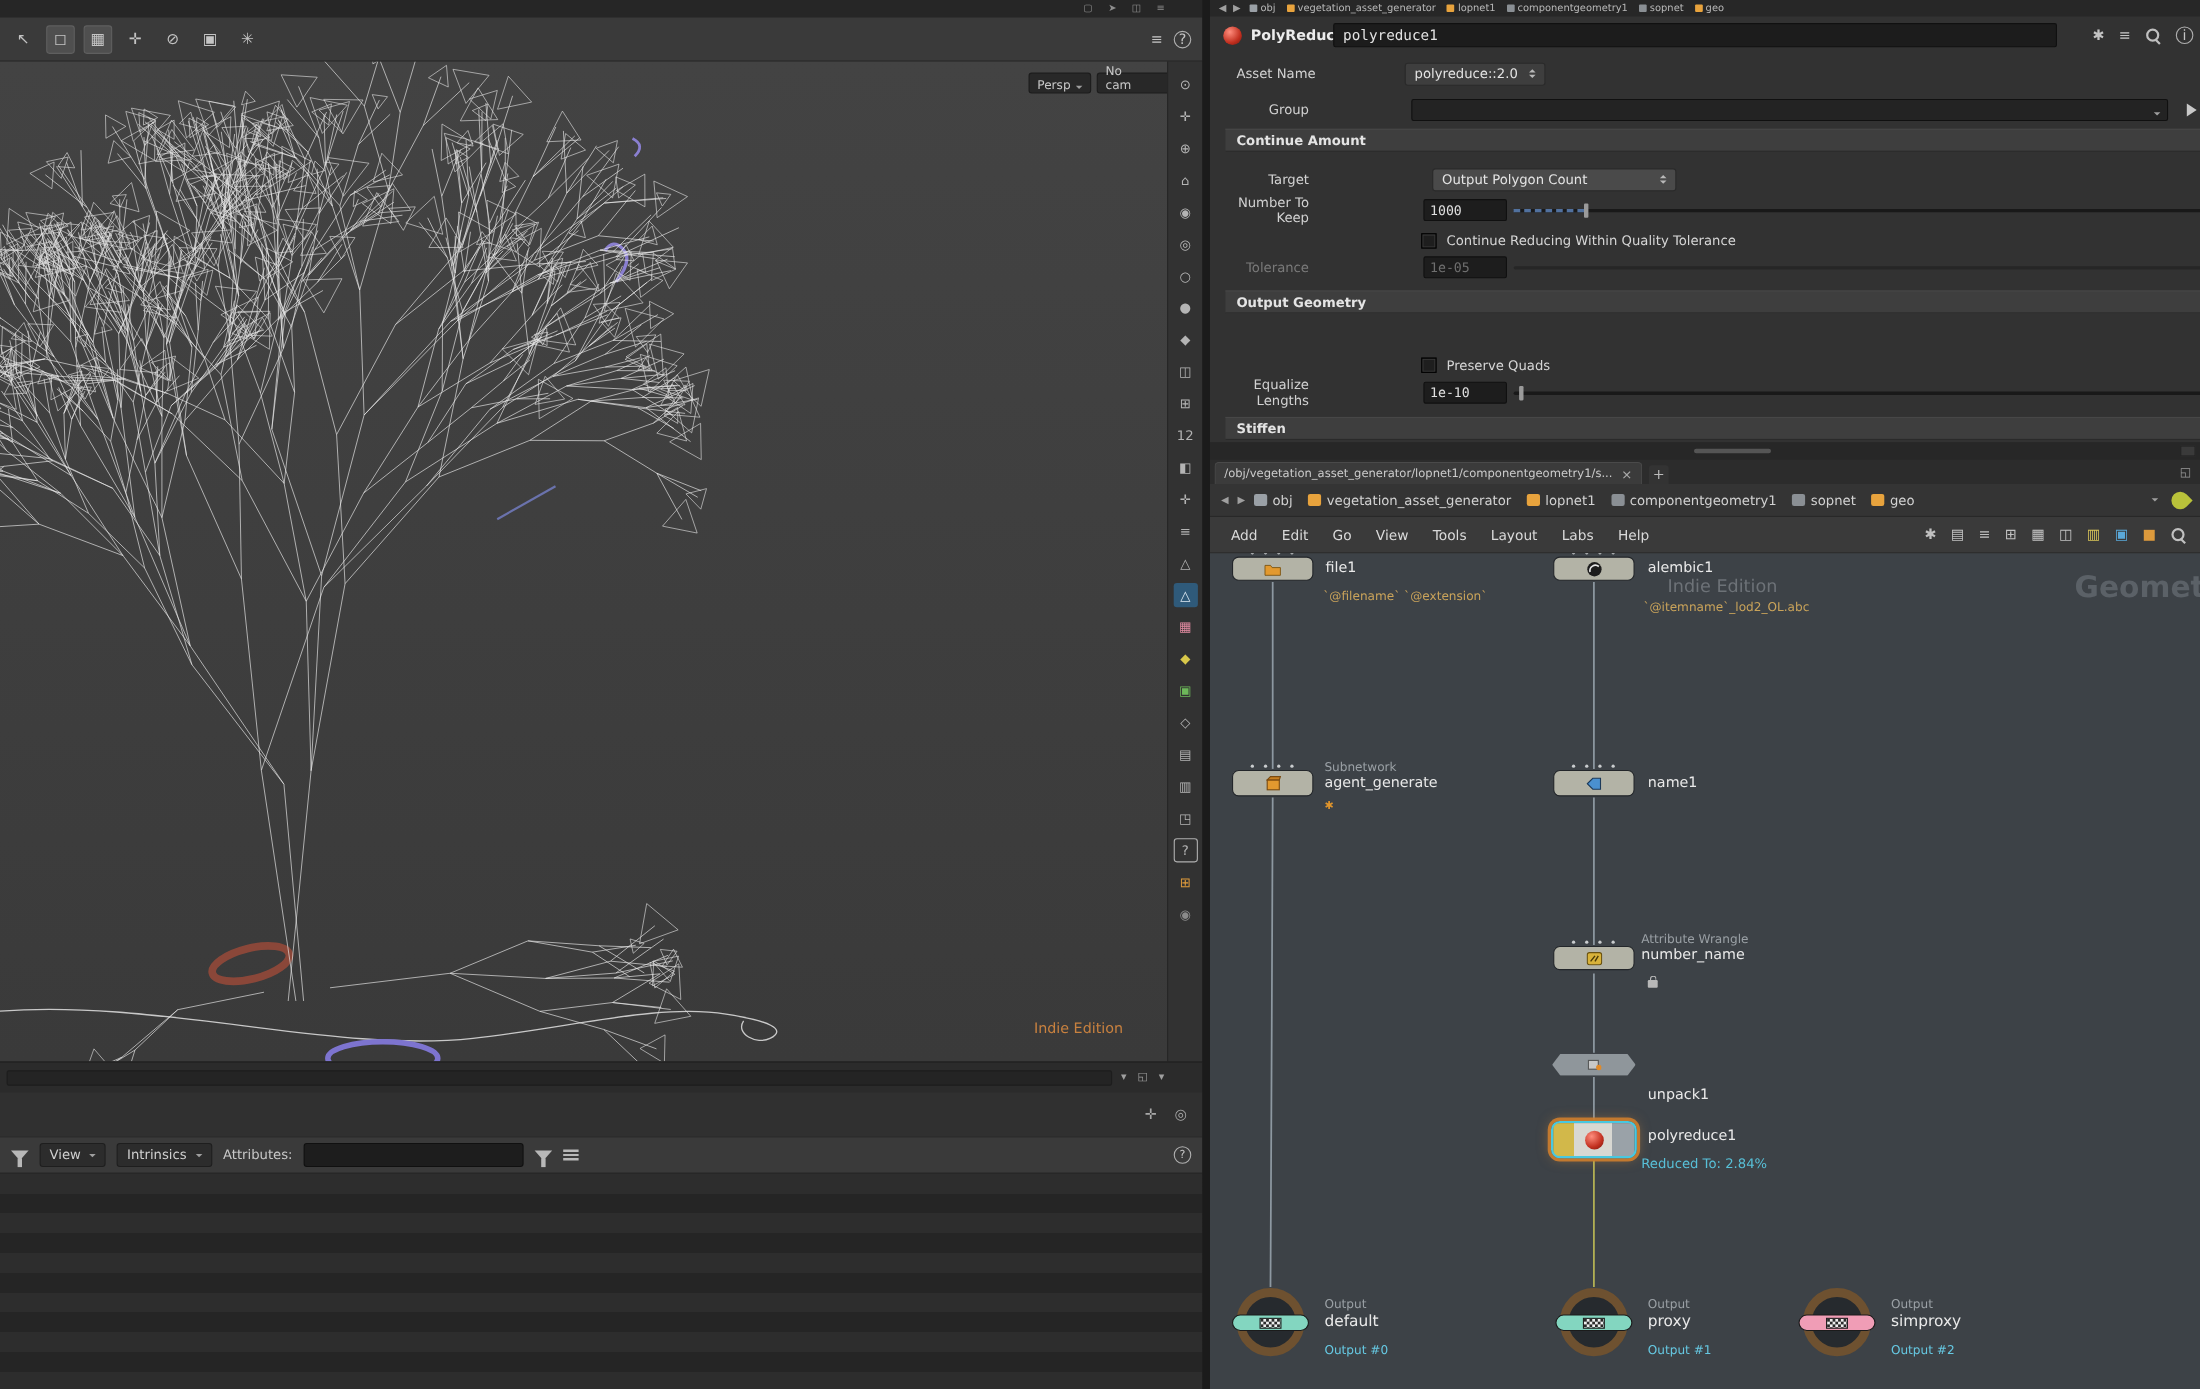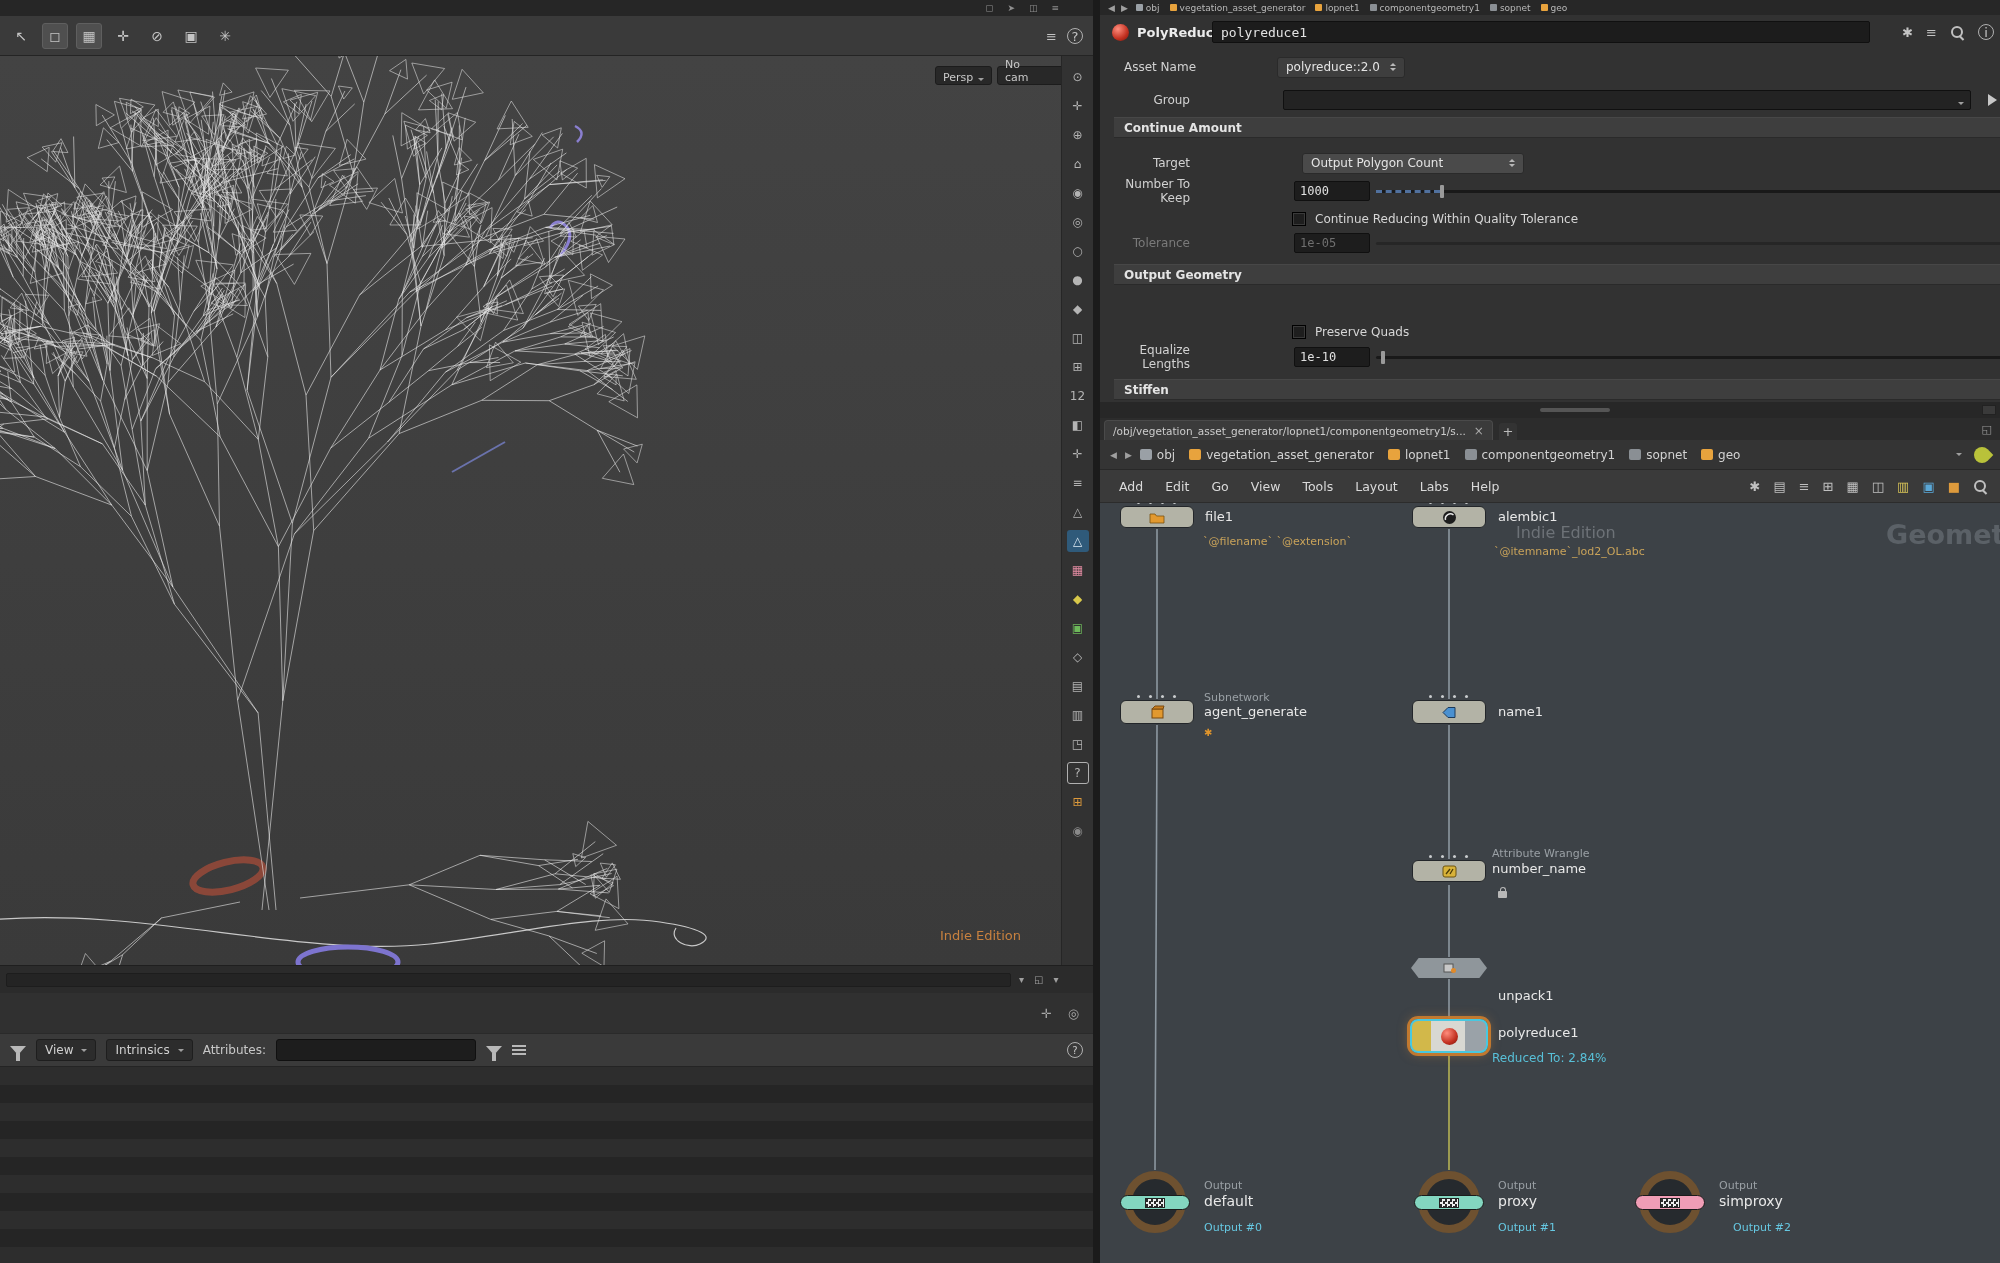--- a/index.html
+++ b/index.html
@@ -937,16 +937,16 @@
       <div class="nlabel big" style="left:398px;top:690px;">proxy</div>
       <div class="nport" style="left:398px;top:718px;">Output #1</div>
 
       <div class="outnode" style="left:539px;top:668px;">
         <span class="outbar" style="background:#f09db6;">
           <span class="checker"></span>
         </span>
       </div>
       <div class="ntype" style="left:619px;top:676px;">Output</div>
       <div class="nlabel big" style="left:619px;top:690px;">simproxy</div>
-      <div class="nport" style="left:633px;top:718px;">Output #2</div>
+      <div class="nport" style="left:619px;top:718px;">Output #2</div>
     </div>
   </div>
 </div>
 
 </body></html>

